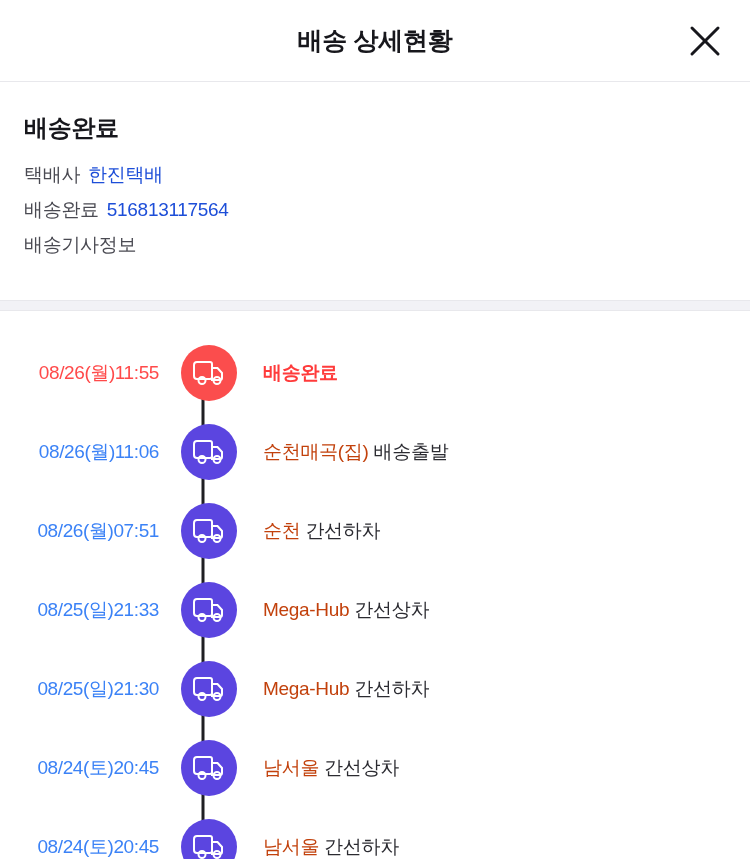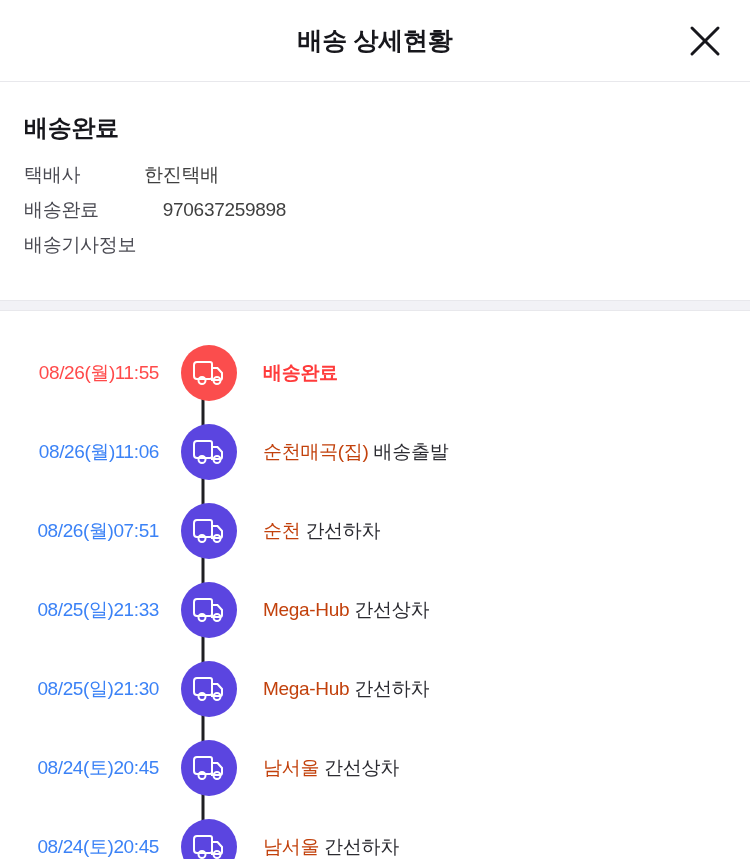--- a/index.html
+++ b/index.html
@@ -60,30 +60,29 @@
     margin-bottom: 18px;
     letter-spacing: -0.3px;
   }
   .summary-row {
     display: flex;
     align-items: baseline;
     margin-bottom: 9px;
     font-size: 19px;
     color: #3b3b42;
     letter-spacing: -0.3px;
-    gap: 48px;
   }
   .summary-row:last-child { margin-bottom: 8px; }
   .summary-label {
     color: #4a4a52;
     white-space: nowrap;
   }
   .summary-value {
-    margin-left: 16px;
-    color: #404040;
+    margin-left: 8px;
+    color: #1d4ed8;
   }
 
   .divider {
     height: 11px;
     background: #f2f2f6;
     border-top: 1px solid #e8e8ec;
     border-bottom: 1px solid #e8e8ec;
   }
 
   
@@ -164,21 +163,21 @@
   <div class="summary">
     <div class="summary-status">배송완료</div>
 
     <div class="summary-row">
       <span class="summary-label">택배사</span>
       <span class="summary-value">한진택배</span>
     </div>
 
     <div class="summary-row">
       <span class="summary-label">배송완료</span>
-      <span class="summary-value">970637259898</span>
+      <span class="summary-value">516813117564</span>
     </div>
 
     <div class="summary-row">
       <span class="summary-label">배송기사정보</span>
       <span class="summary-value"></span>
     </div>
   </div>
 
   <div class="divider"></div>
 

